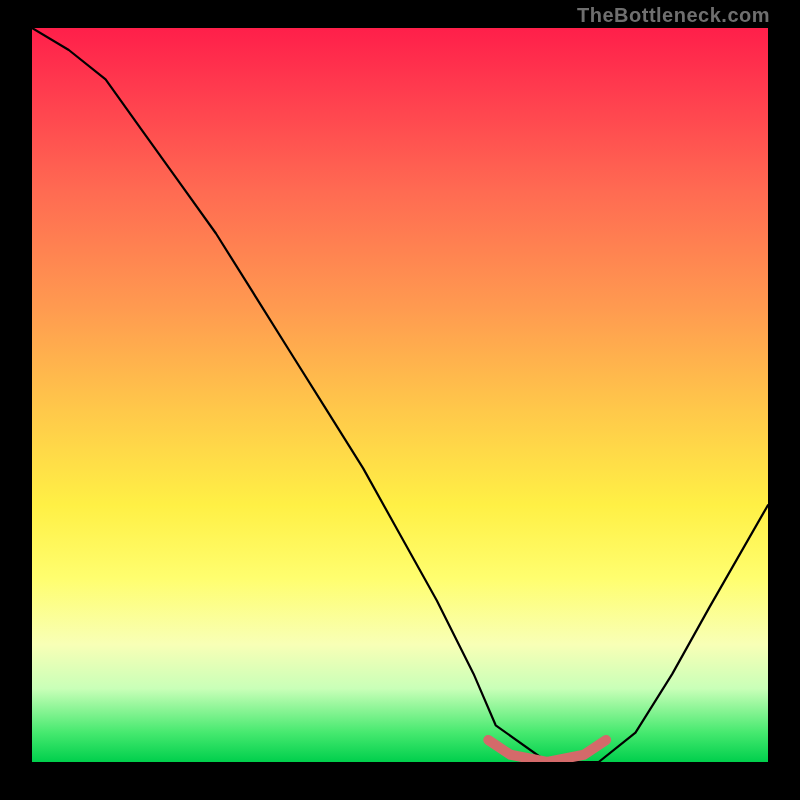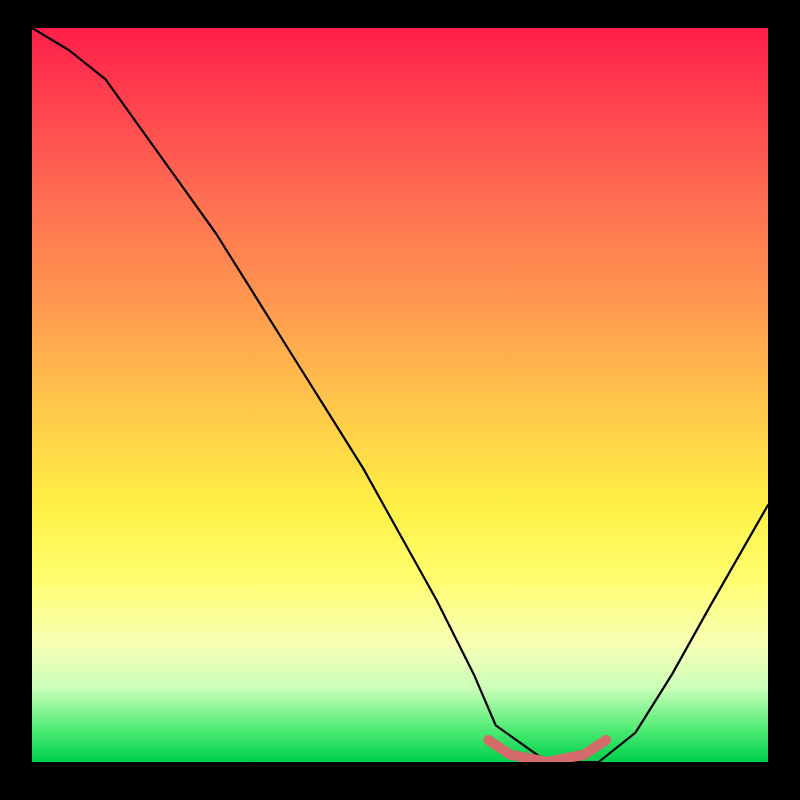--- a/index.html
+++ b/index.html
@@ -65,14 +65,15 @@
 <div class="frame">
 
   <div class="plot-area">
     <div class="gradient"></div>
     <svg class="curve-svg" viewBox="0 0 736 734" preserveAspectRatio="none">
       <path id="main-curve" fill="none" stroke="#000" stroke-width="2.2" stroke-linejoin="round" stroke-linecap="round" d="M0.0 0.0 L36.8 22.0 L73.6 51.4 L110.4 102.8 L147.2 154.1 L184.0 205.5 L220.8 264.2 L257.6 323.0 L294.4 381.7 L331.2 440.4 L368.0 506.5 L404.8 572.5 L441.6 645.9 L463.7 697.3 L515.2 734.0 L566.7 734.0 L603.5 704.6 L640.3 645.9 L677.1 579.9 L736.0 477.1"></path>
       <path id="valley-highlight" fill="none" stroke="#d46a6a" stroke-width="10" stroke-linecap="round" d="M456.3 712.0 L478.4 726.7 L515.2 734.0 L552.0 726.7 L574.1 712.0"></path>
     </svg>
   </div>
 
+  <div class="watermark">TheBottleneck.com</div>
 
 </div>
 
 </body></html>

